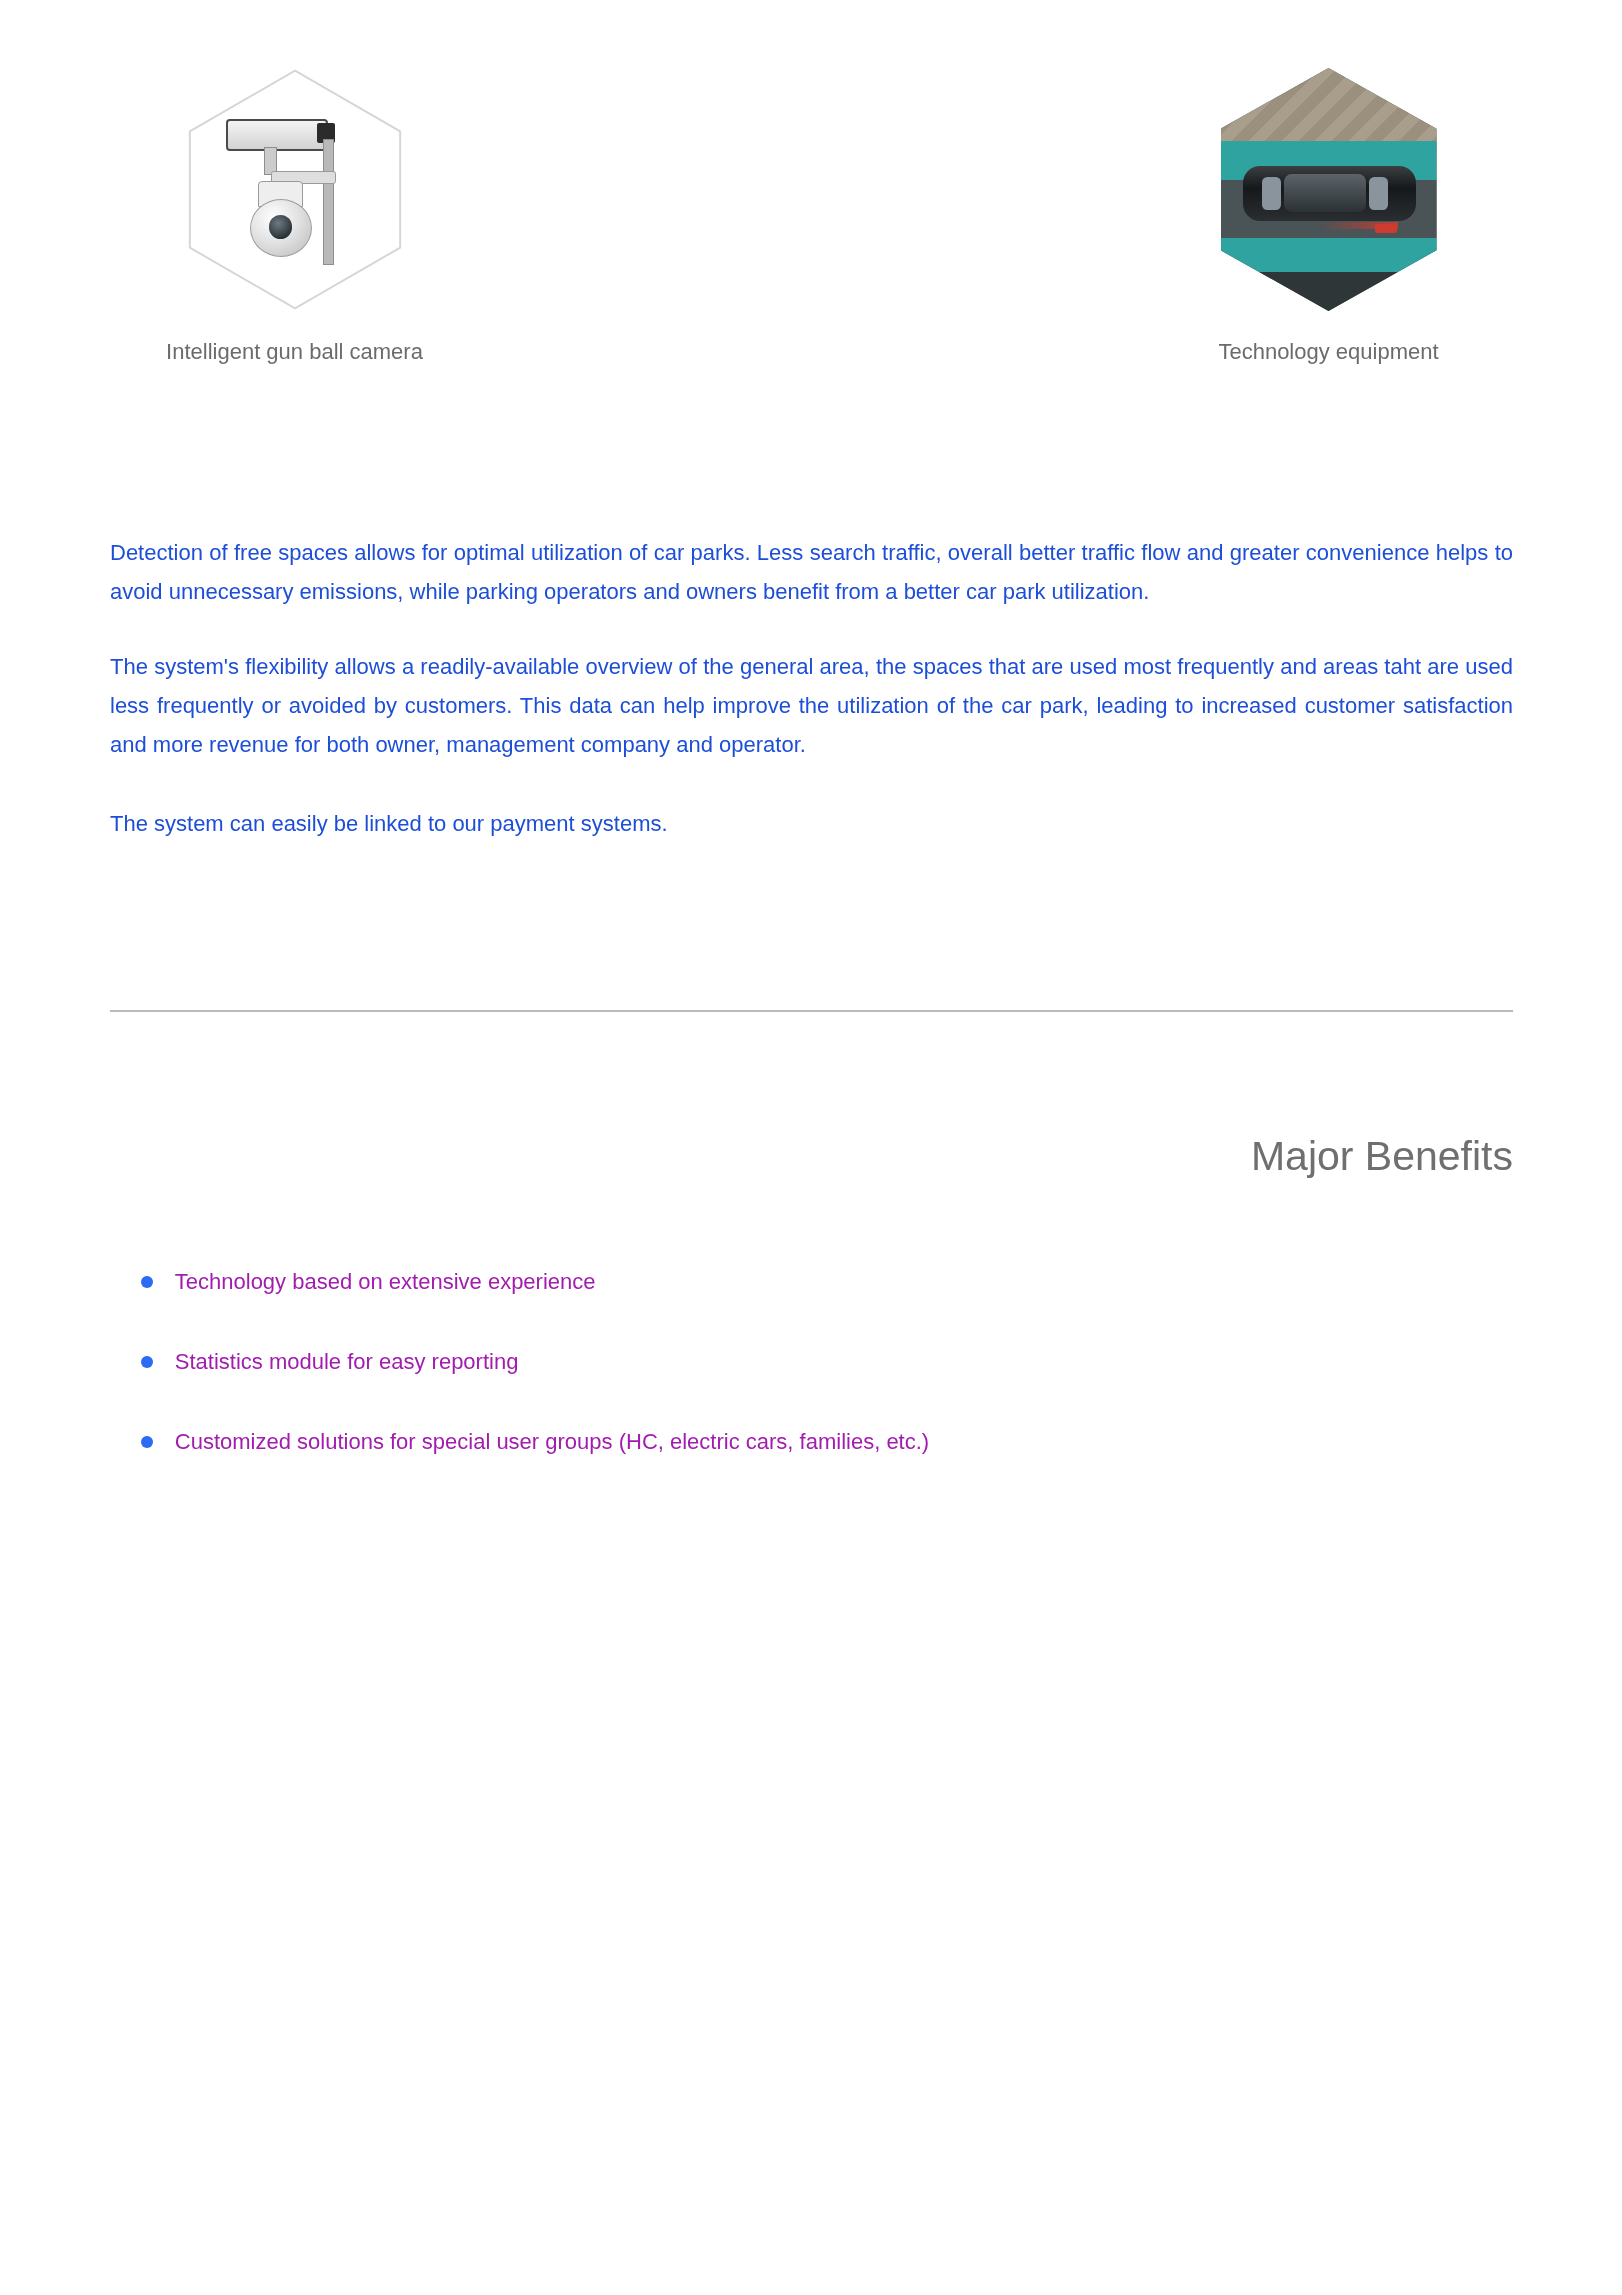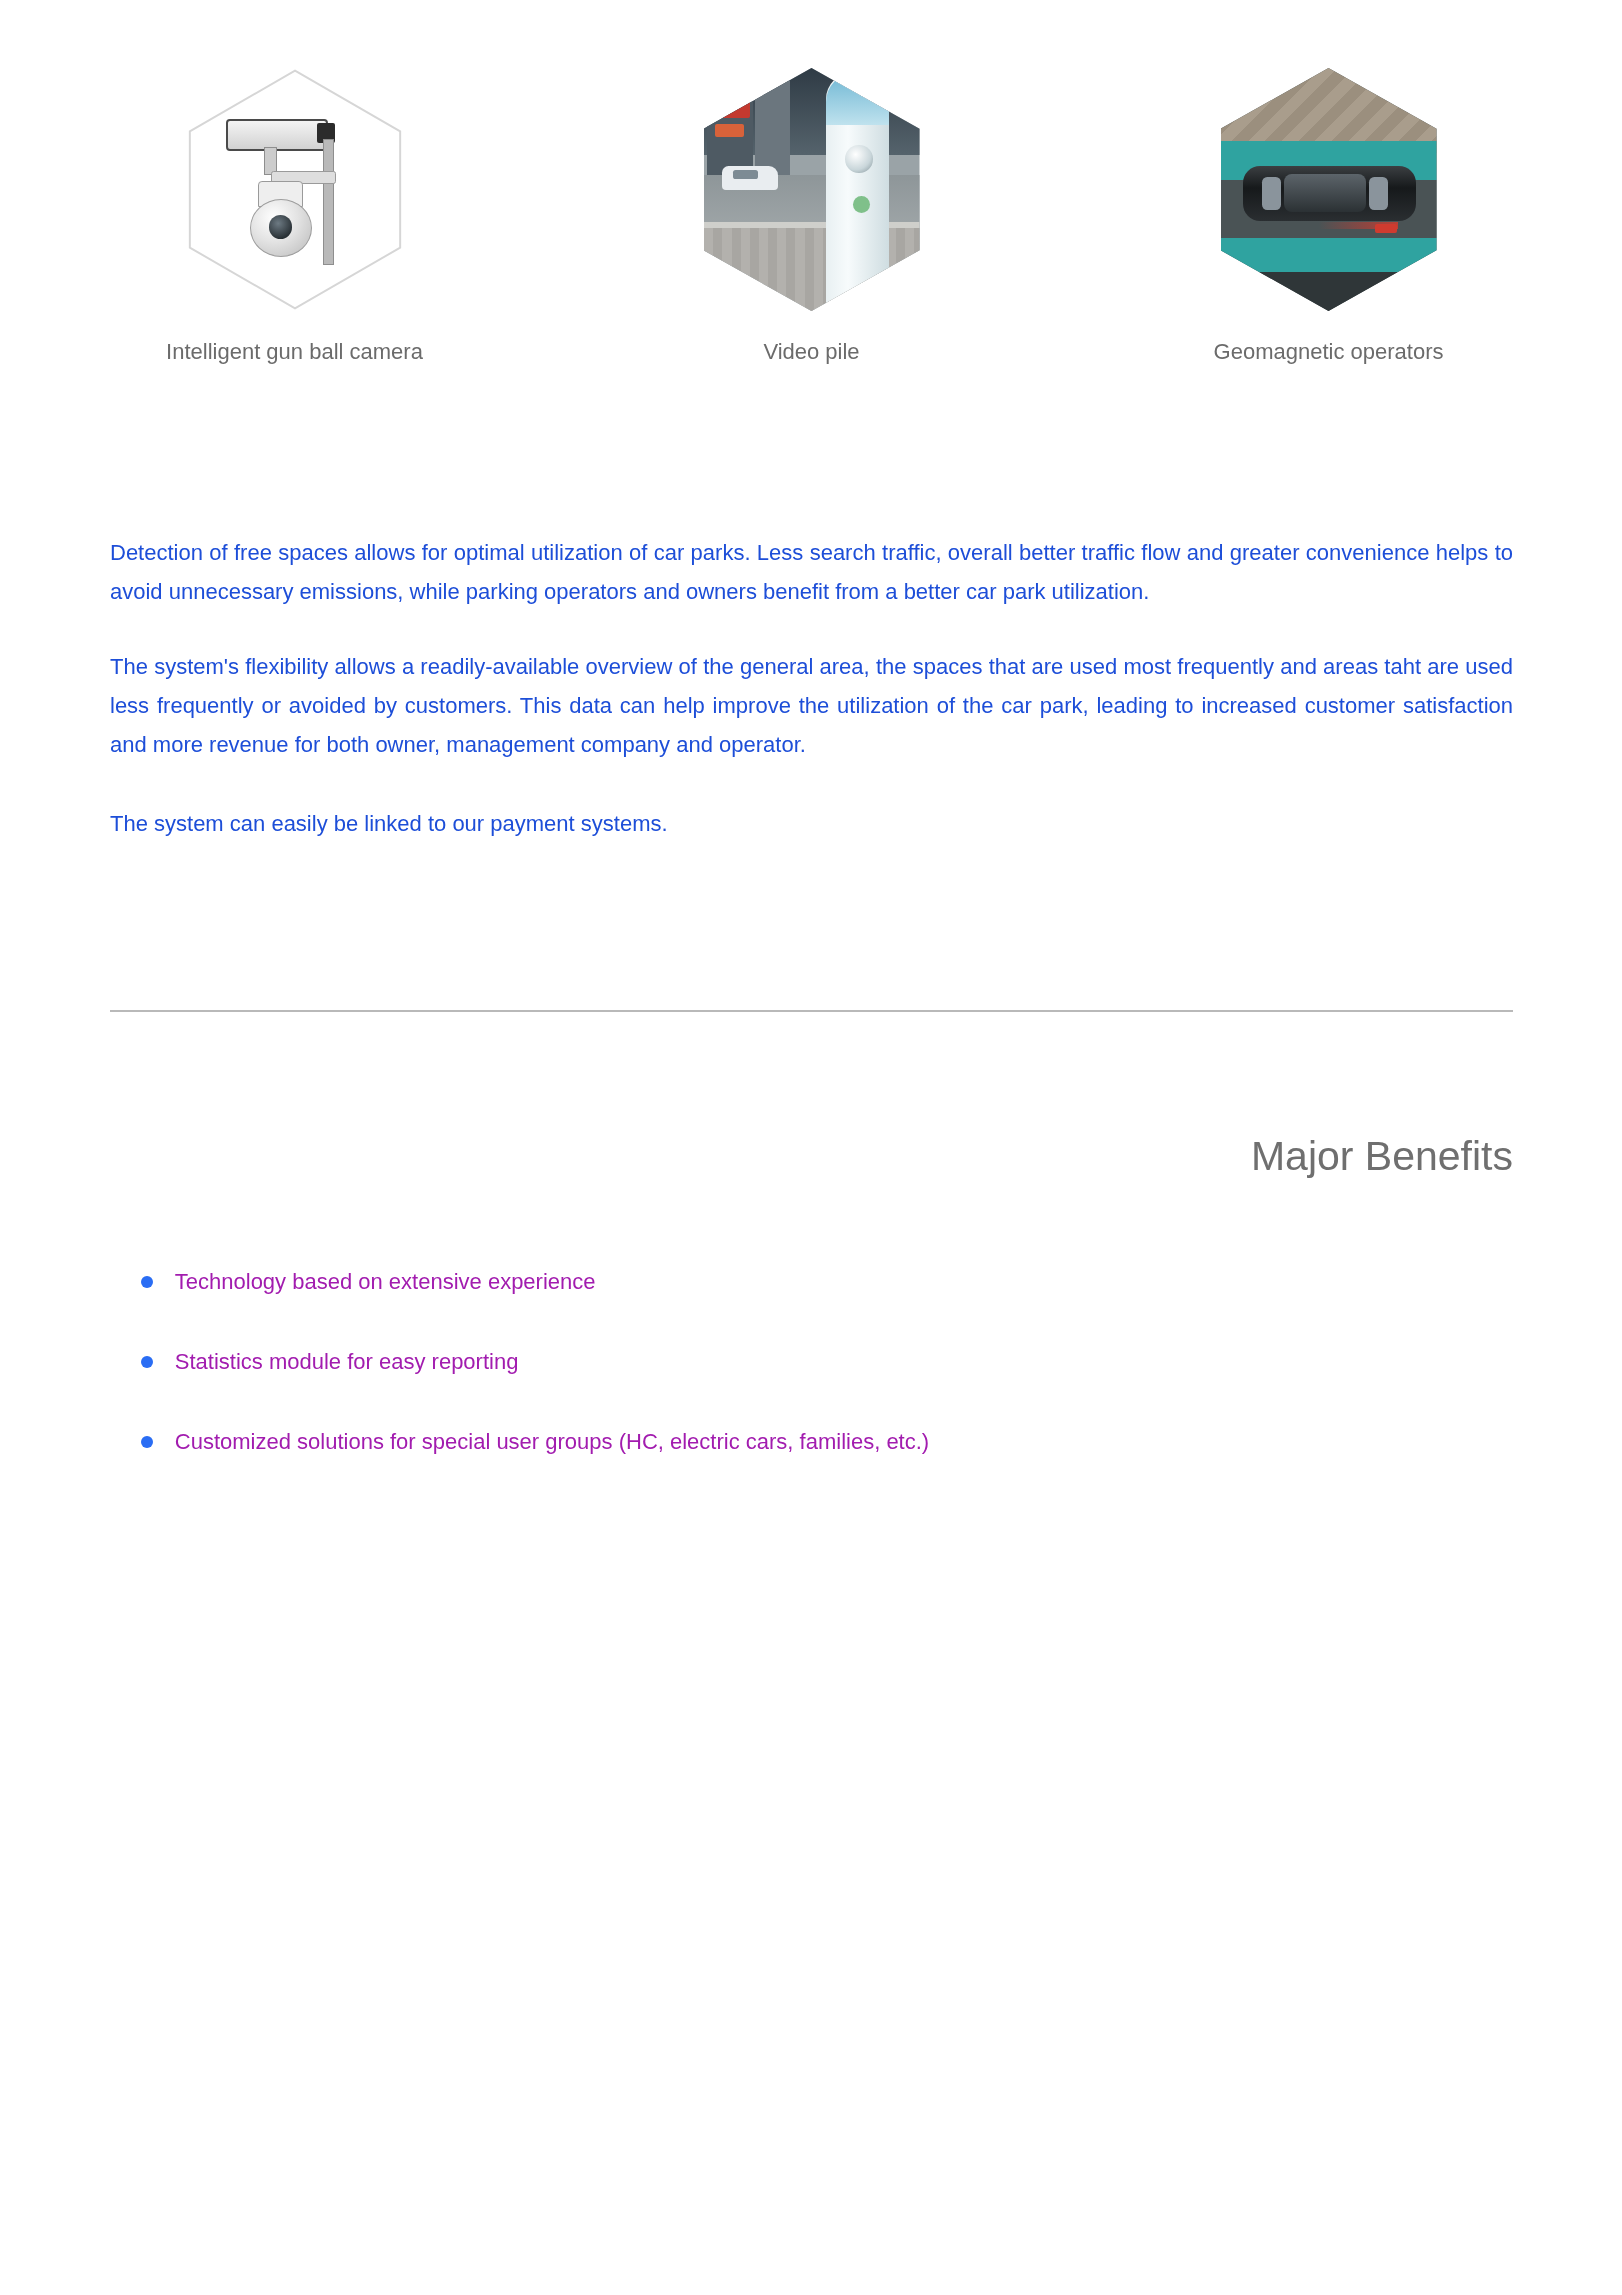--- a/index.html
+++ b/index.html
@@ -296,63 +296,40 @@
           <div class="cam-pole"></div>
           <div class="cam-arm"></div>
           <div class="cam-dome-base"></div>
           <div class="cam-dome"></div>
           <div class="cam-dome-eye"></div>
         </div>
       </div>
       <div class="feature-caption">Intelligent gun ball camera</div>
     </div>
 
-    <div class="feature">
-      <div class="hex-wrap">
-        <div class="hex">
-          <div class="pile-scene">
-            <div class="pile-sky"></div>
-            <div class="pile-bldg1"></div>
-            <div class="pile-bldg2"></div>
-            <div class="pile-sign"></div>
-            <div class="pile-sign2"></div>
-            <div class="pile-road"></div>
-            <div class="pile-curb"></div>
-            <div class="pile-sidewalk"></div>
-            <div class="pile-car"></div>
-            <div class="pile-car-win"></div>
-            <div class="pile-post"></div>
-            <div class="pile-post-top"></div>
-            <div class="pile-lens1"></div>
-            <div class="pile-lens2"></div>
-          </div>
-        </div>
-      </div>
-      <div class="feature-caption">Video pile</div>
-    </div>
 
     <div class="feature">
       <div class="hex-wrap">
         <div class="hex">
           <div class="geo-scene">
             <div class="geo-pavement"></div>
             <div class="geo-teal-top"></div>
             <div class="geo-asphalt"></div>
             <div class="geo-teal-bot"></div>
             <div class="geo-bottom"></div>
             <div class="geo-car"></div>
             <div class="geo-car-roof"></div>
             <div class="geo-wind-l"></div>
             <div class="geo-wind-r"></div>
             <div class="geo-beam"></div>
             <div class="geo-sensor"></div>
           </div>
         </div>
       </div>
-      <div class="feature-caption">Geomagnetic operators</div>
+      <div class="feature-caption">Technology equipment</div>
     </div>
 
   </div>
 
   <div class="body-block">
     <p class="para">Detection of free spaces allows for optimal utilization of car parks. Less search traffic, overall better traffic flow and greater convenience helps to avoid unnecessary emissions, while parking operators and owners benefit from a better car park utilization.</p>
     <p class="para tight">The system's flexibility allows a readily-available overview of the general area, the spaces that are used most frequently and areas taht are used less frequently or avoided by customers. This data can help improve the utilization of the car park, leading to increased customer satisfaction and more revenue for both owner, management company and operator.</p>
     <p class="para last">The system can easily be linked to our payment systems.</p>
   </div>
 

